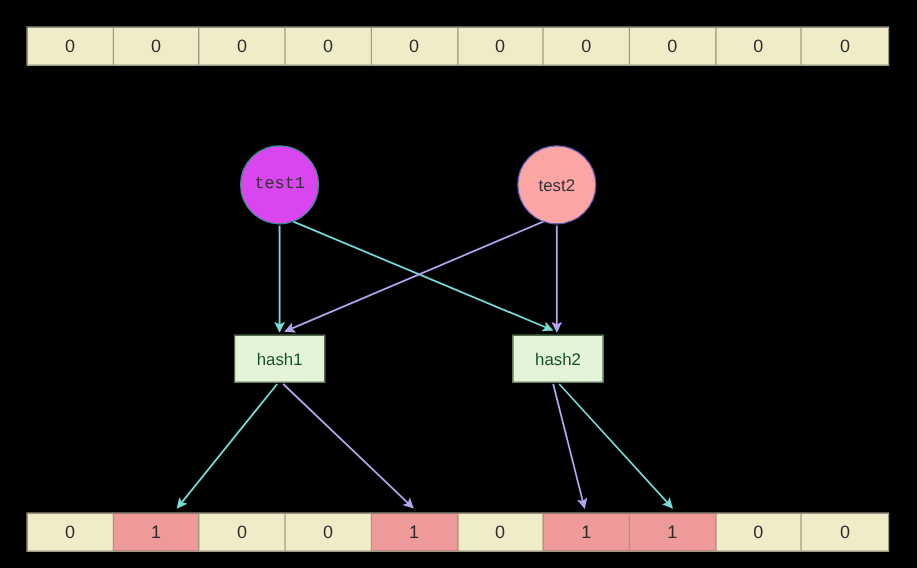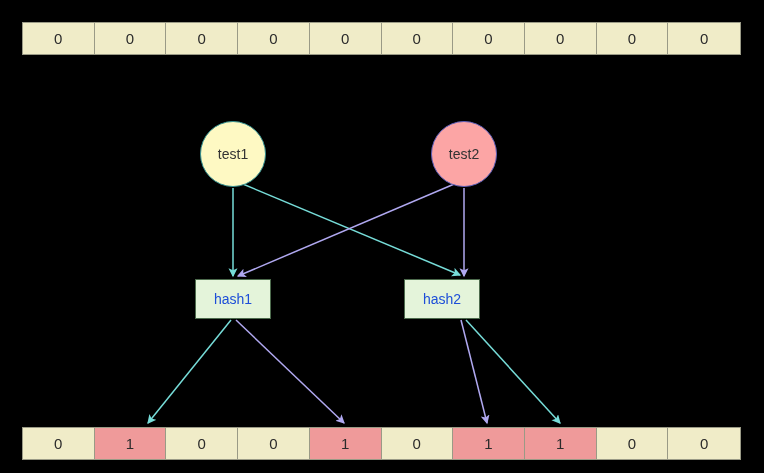--- a/index.html
+++ b/index.html
@@ -53,44 +53,45 @@
     box-sizing: border-box;
     display: flex;
     align-items: center;
     justify-content: center;
     font-size: 14px;
     color: #333333;
     border: 1.6px solid #3a9a9a;
   }
   #node-test1 {
     left: 200px; top: 121px;
-    background: #fef9c3;
+    background: #d946ef;
     border-color: #35908f;
+    font-family: Liberation Mono, monospace;
   }
   #node-test2 {
     left: 431px; top: 121px;
     background: #fca5a5;
     border-color: #5d5fb8;
   }
 
   .node-box {
     position: absolute;
     width: 76px;
     height: 40px;
     box-sizing: border-box;
     display: flex;
     align-items: center;
     justify-content: center;
     font-size: 14px;
-    color: #1d4ed8;
+    color: #14532d;
     background: #e4f4da;
     border: 1.6px solid #4d6b4d;
   }
   #node-hash1 { left: 195px; top: 279px; }
-  #node-hash2 { left: 404px; top: 279px; }
+  #node-hash2 { left: 427px; top: 279px; }
 
   
   #arrows {
     position: absolute;
     left: 0; top: 0;
     width: 764px;
     height: 473px;
     pointer-events: none;
   }
 </style>

